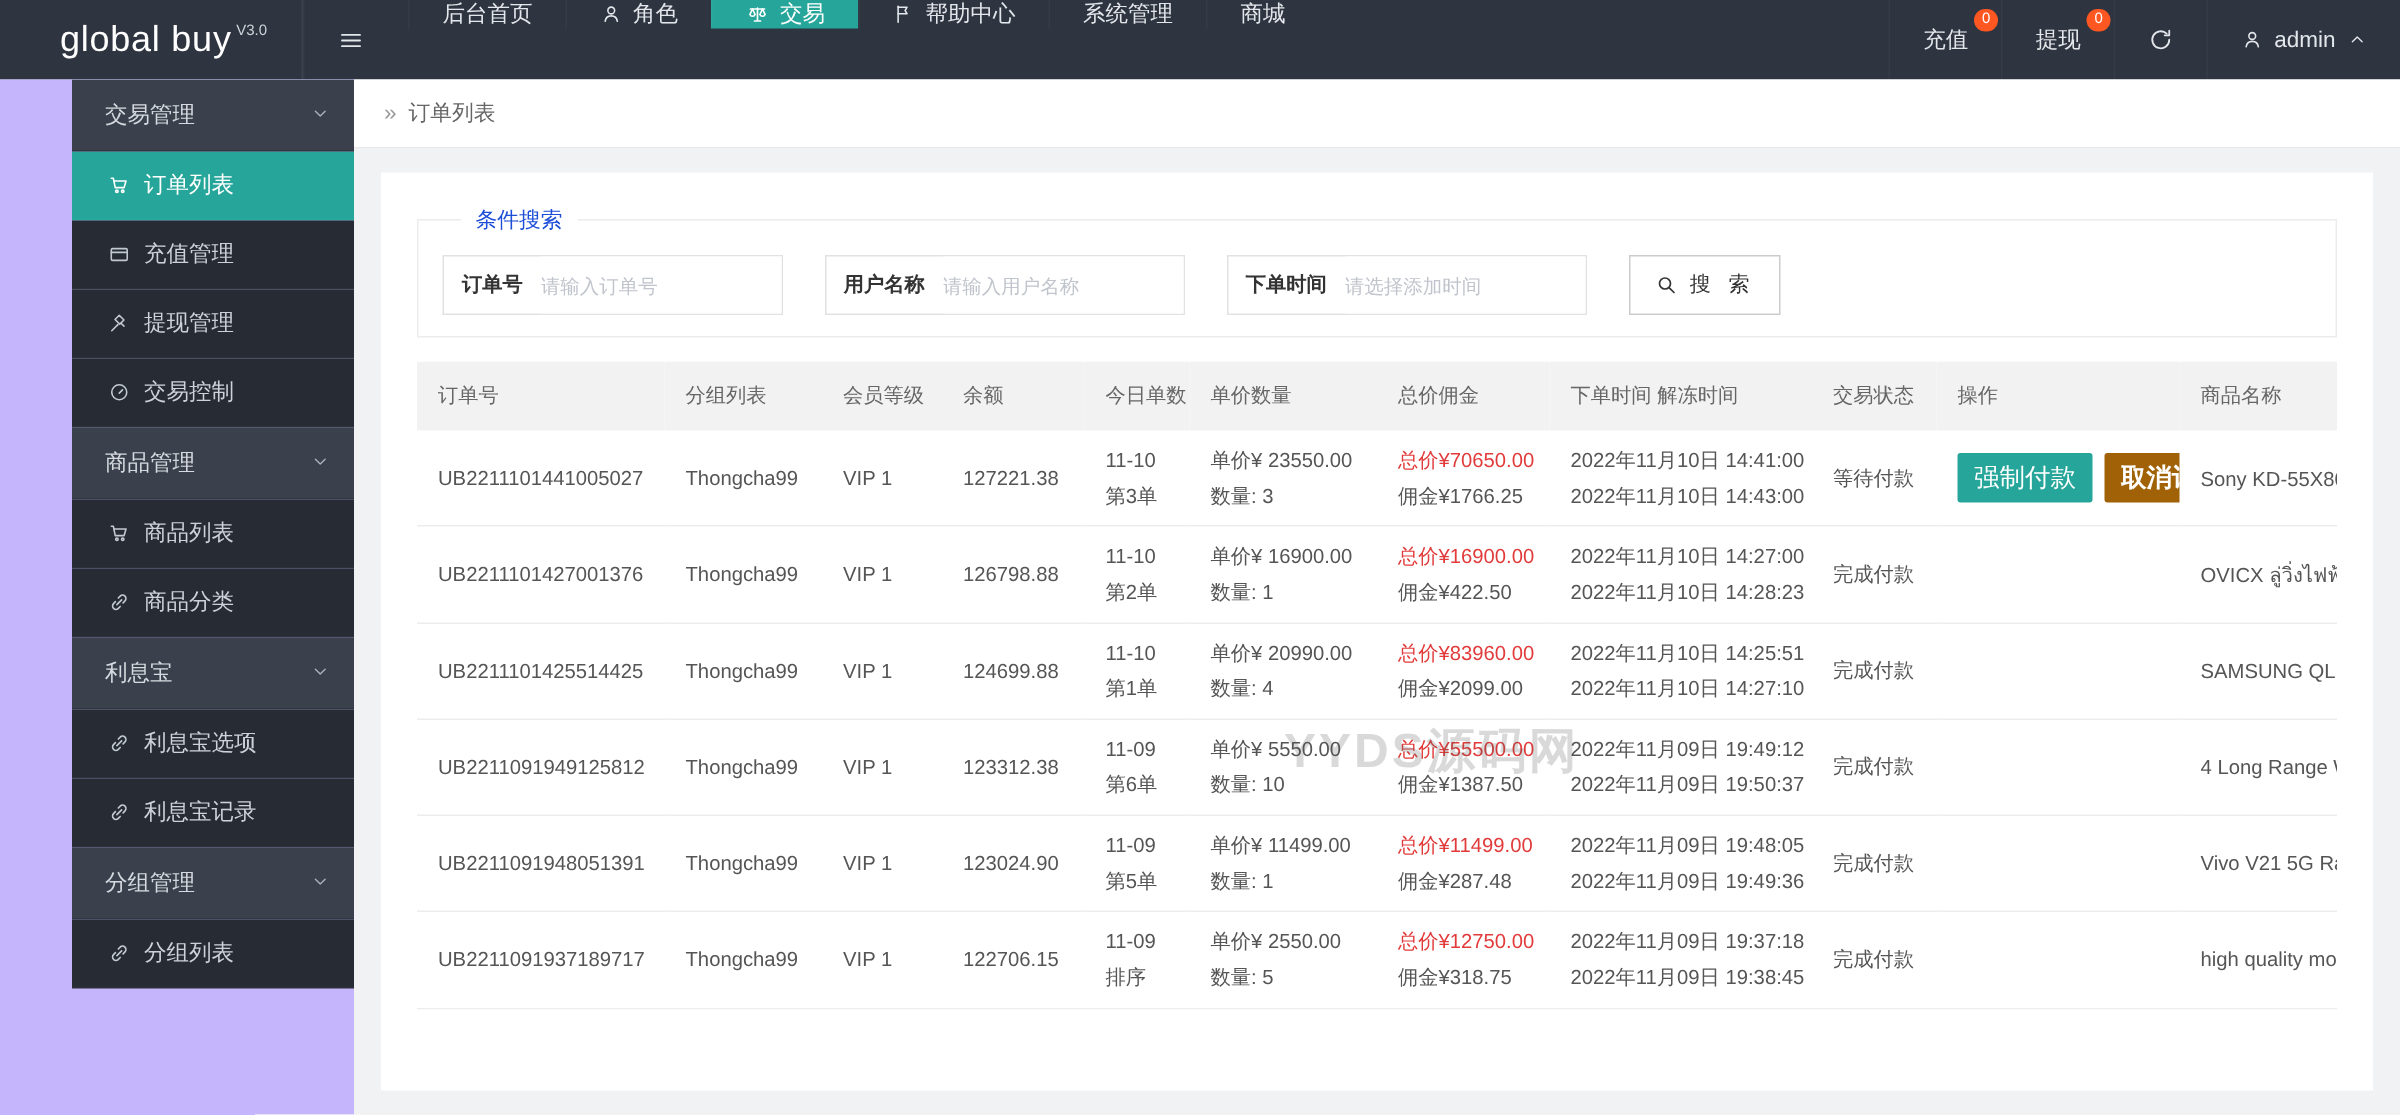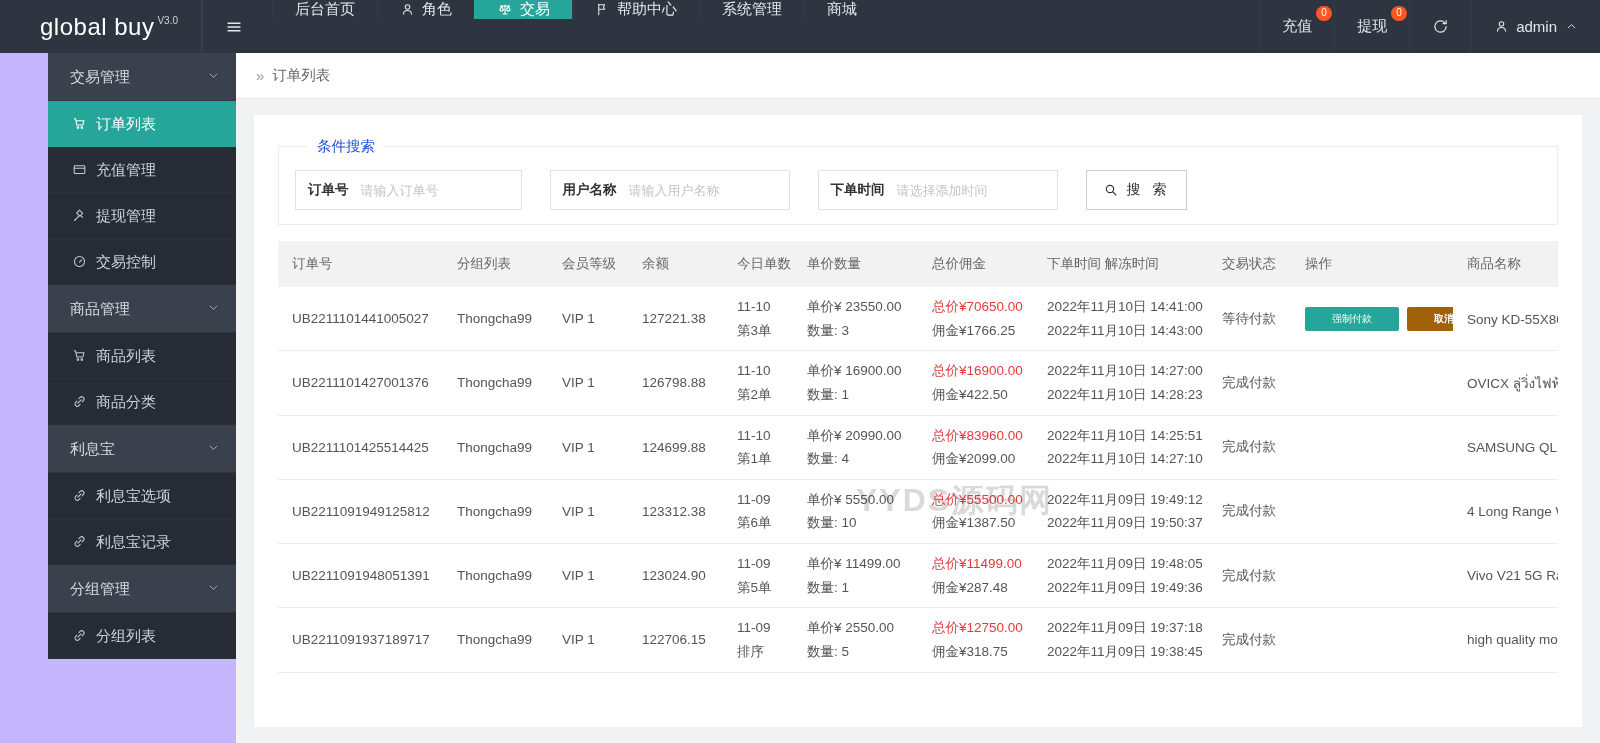--- a/index.html
+++ b/index.html
@@ -63,21 +63,21 @@
   
   .table-wrap { margin-top:16px; position:relative; overflow:hidden; }
   table { border-collapse:collapse; table-layout:fixed; width:1435px; }
   thead th { background:#f2f2f2; color:#666; font-size:13.5px; font-weight:400; text-align:left;
     padding:14px 14px; white-space:nowrap; }
   tbody td { border-bottom:1px solid #ededed; color:#555; font-size:13.5px; padding:8px 14px;
     height:60px; white-space:nowrap; overflow:hidden; vertical-align:middle; }
   tbody tr { background:#fff; }
   td .l2 { line-height:1.75; }
   .red { color:#e23b3b; }
-  .btn-act { border:0; color:#fff; font-size:10px; padding:5px 27px; border-radius:2px;
+  .btn-act { border:0; color:#fff; font-size:17px; padding:5px 11px; border-radius:2px;
     cursor:pointer; font-family:inherit; margin-right:8px; }
   .btn-teal { background:#26a69a; }
   .btn-amber { background:#a16207;font-weight:bold; }
 
   .watermark { position:absolute; left:578px; top:238px; font-size:32px; font-weight:700;
     color:rgba(80,80,80,.22); letter-spacing:2px; pointer-events:none; z-index:3; }
 </style>
 </head>
 <body>
 

